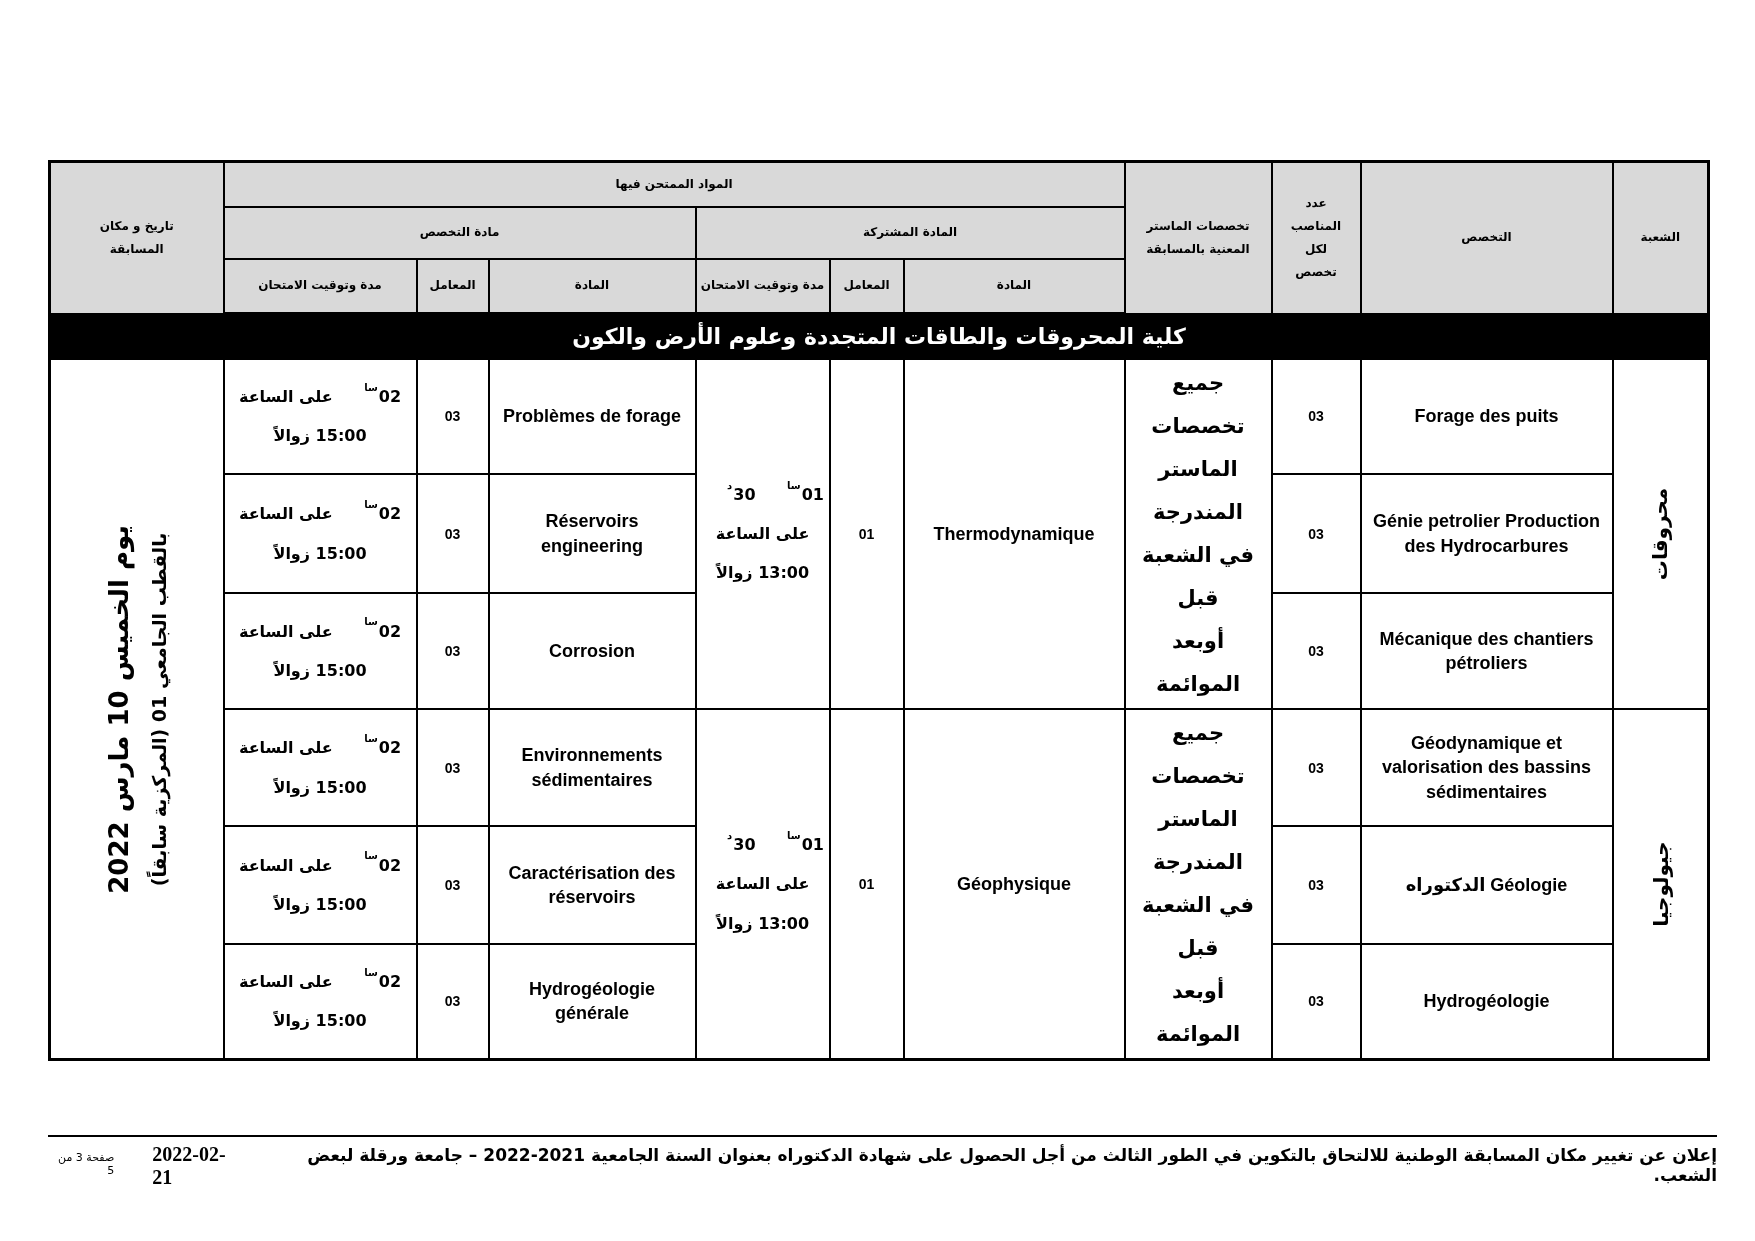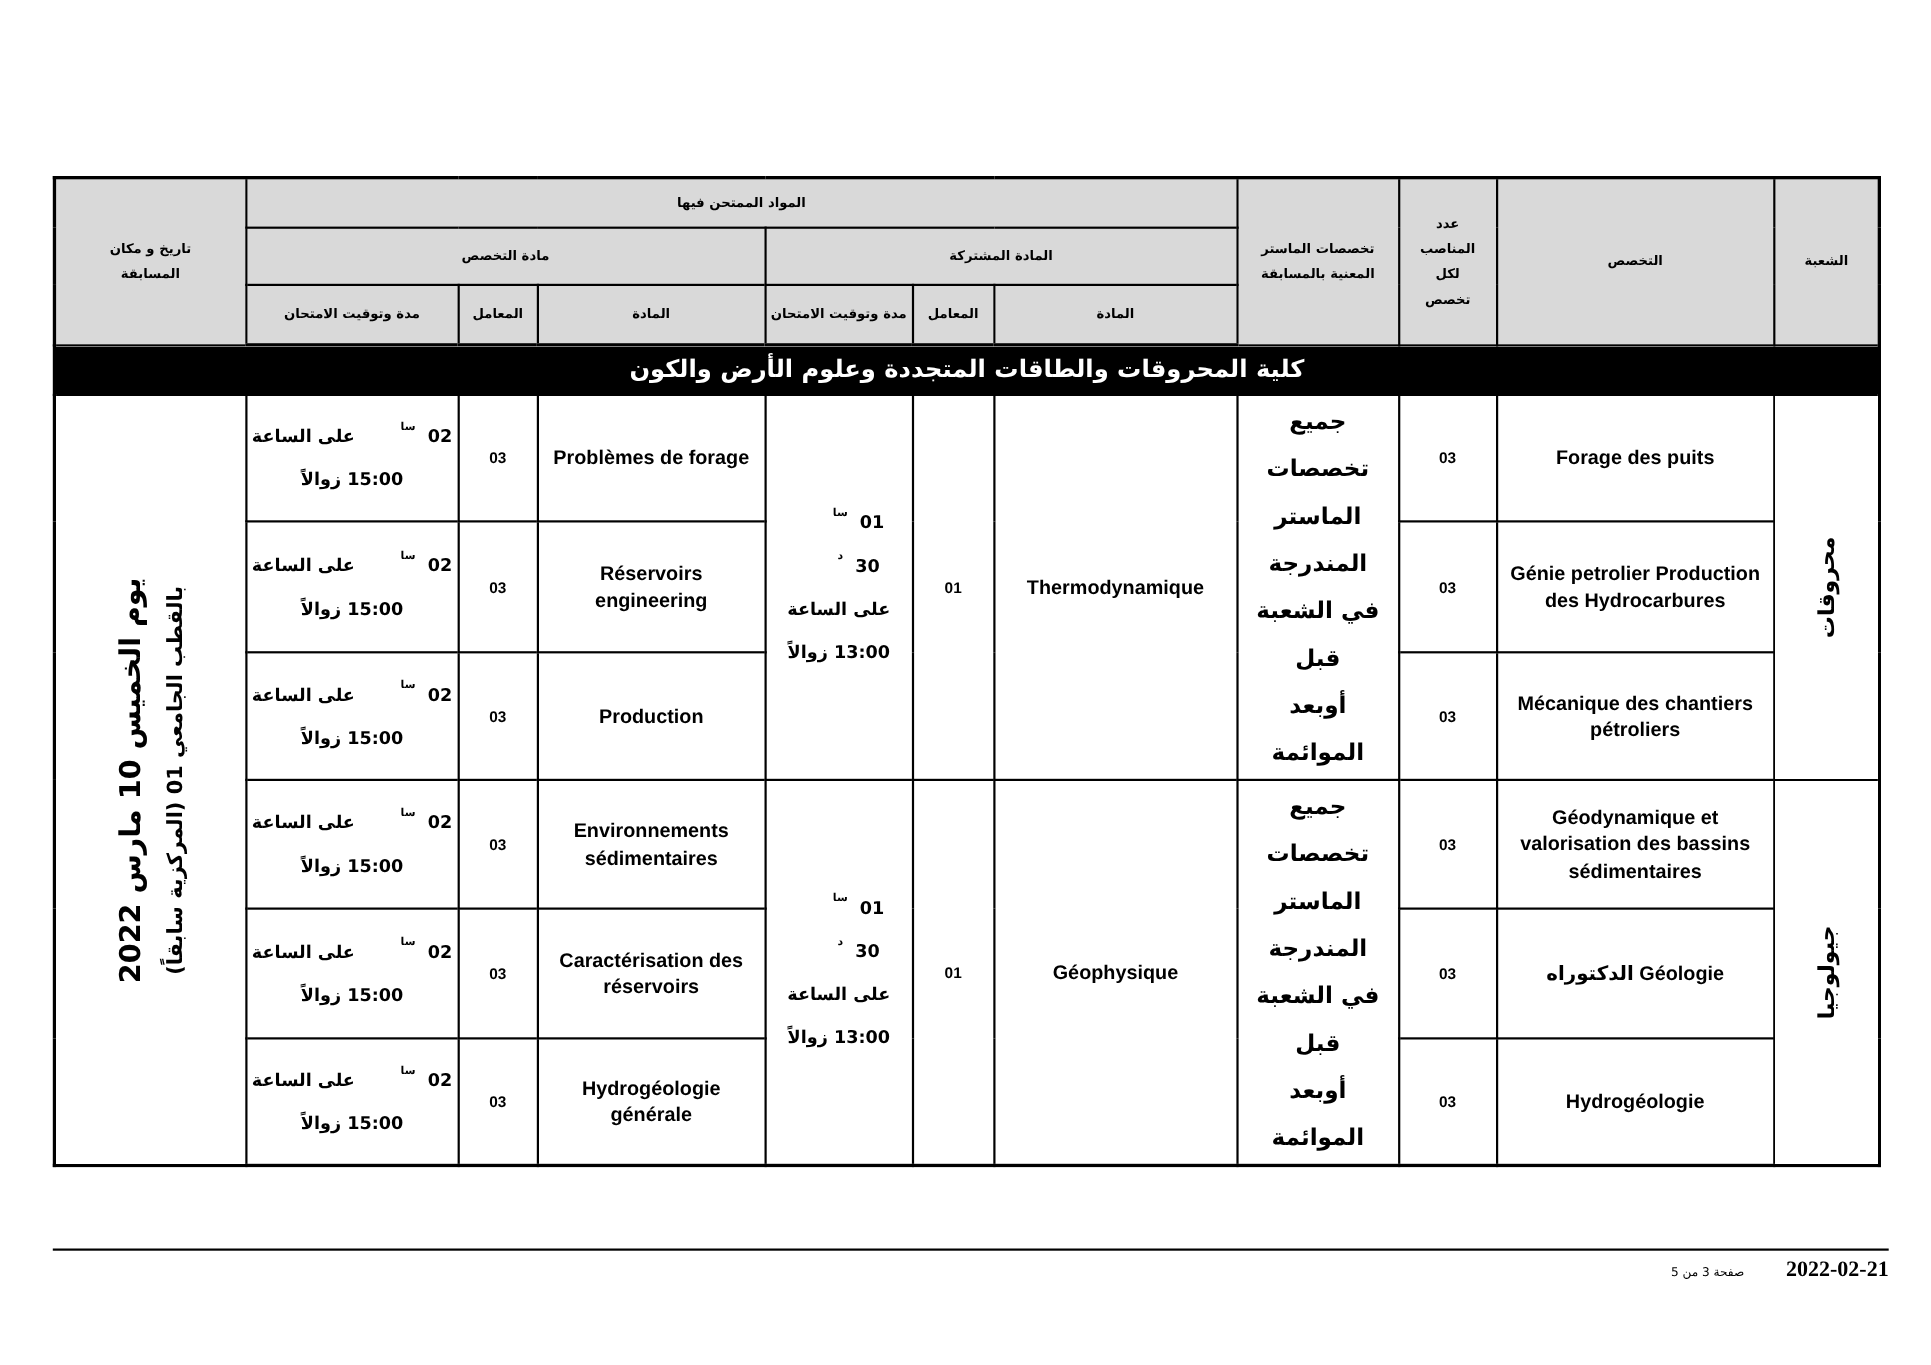--- a/index.html
+++ b/index.html
@@ -21,21 +21,21 @@
   tr.subhead th{border-bottom:3px solid #000;line-height:1.55;}
 
   td{background:#fff;font-size:16px;}
   .fr{font-family:"Liberation Sans","DejaVu Sans",sans-serif;font-size:18px;line-height:1.35;}
   .num{font-family:"Liberation Sans","DejaVu Sans",sans-serif;font-size:14px;}
   .note{font-size:21px;line-height:2.05;}
   .pre{white-space:pre-line;}
 
   .durcell{font-size:16px;}
   .dur{line-height:2.45;}
-  .dur sup{font-size:10px;position:relative;top:-5px;margin:0 11px;padding-left:25px;}
+  .dur sup{font-size:10px;position:relative;top:-5px;margin:0 1px;padding-left:25px;}
 
   td.v{position:relative;padding:0;}
   .vwrap{position:absolute;inset:0;display:flex;align-items:center;justify-content:center;}
   .vtext{transform:rotate(-90deg);white-space:nowrap;text-align:center;}
   .branch-text{font-size:20px;letter-spacing:2px;}
   .date-line1{font-size:26px;line-height:1.75;}
   .date-line2{font-size:19px;line-height:1.75;}
 
   .gb{border-bottom:3px solid #000;}
 
@@ -147,21 +147,21 @@
     <td class="durcell">
       <div class="dur" dir="rtl">
         <div><span>02</span><sup>سا</sup> <span>على الساعة</span></div>
         <div><span>15:00</span> <span>زوالاً</span></div>
       </div>
     </td>
   </tr>
   <tr style="height:88px">
     <td class="fr gb">Mécanique des chantiers pétroliers</td>
     <td class="num gb">03</td>
-    <td class="fr gb">Production</td>
+    <td class="fr gb">Corrosion</td>
     <td class="num gb">03</td>
     <td class="durcell gb">
       <div class="dur" dir="rtl">
         <div><span>02</span><sup>سا</sup> <span>على الساعة</span></div>
         <div><span>15:00</span> <span>زوالاً</span></div>
       </div>
     </td>
   </tr>
 
   <tr style="height:91px">
@@ -217,17 +217,18 @@
         <div><span>15:00</span> <span>زوالاً</span></div>
       </div>
     </td>
   </tr>
   </tbody>
 </table>
 </div>
 
 <div class="rule"></div>
 <div class="footer" dir="rtl">
+  <div class="announcement">إعلان عن تغيير مكان المسابقة الوطنية للالتحاق بالتكوين في الطور الثالث من أجل الحصول على شهادة الدكتوراه بعنوان السنة الجامعية 2021-2022 – جامعة ورقلة لبعض الشعب.</div>
   <div class="meta">
     <div class="fdate">2022-02-21</div>
     <div class="fpage">صفحة 3 من 5</div>
   </div>
 </div>
 
 </body></html>

